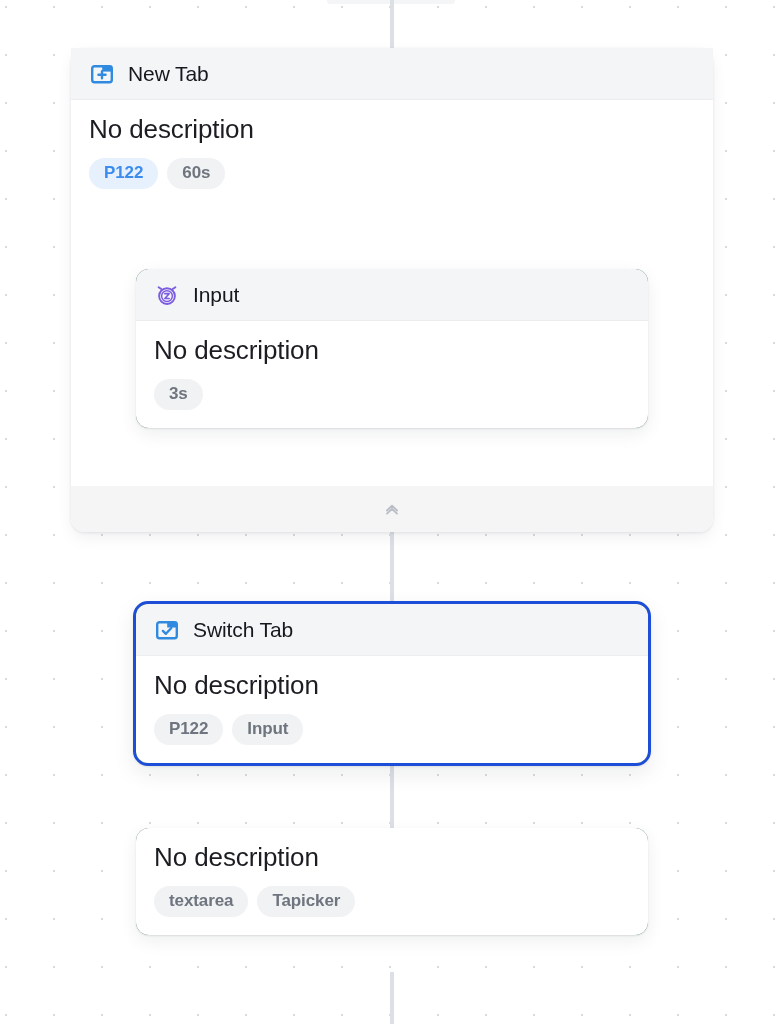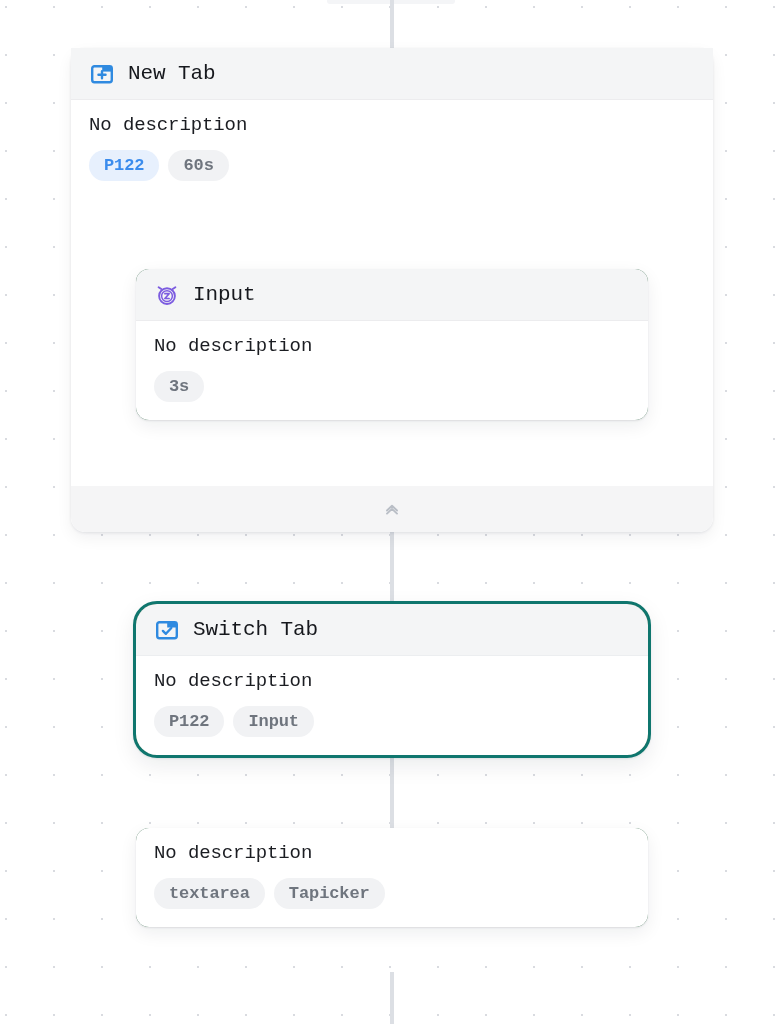--- a/index.html
+++ b/index.html
@@ -69,27 +69,26 @@
   }
 
   
   .node {
     position: absolute;
     background: #14532d;
     border-radius: 13px;
     overflow: hidden;
     z-index: 3;
     box-shadow: 0 1px 2px rgba(16,24,40,.10), 0 6px 18px rgba(16,24,40,.07);
-    font-family: Liberation Mono, monospace;
   }
   .node.flat { box-shadow: none; border-radius: 0; }
 
   .node.selected {
-    border: 3px solid #0f766e;
-    border-radius: 24px;
+    border: 3px solid #1d4ed8;
+    border-radius: 15px;
     box-shadow: 0 1px 2px rgba(16,24,40,.08), 0 8px 22px rgba(16,24,40,.08);
   }
 
   .node-header {
     display: flex;
     align-items: center;
     gap: 13px;
     height: 52px;
     padding: 0 18px;
     background: #f4f5f6;
@@ -114,21 +113,21 @@
     line-height: 1;
     white-space: nowrap;
   }
 
   .node-body {
     background: #ffffff;
     padding: 15px 18px 18px 18px;
   }
 
   .node-desc {
-    font-size: 19px;
+    font-size: 26px;
     color: #1b1d22;
     line-height: 1.15;
     letter-spacing: -0.1px;
     margin-bottom: 13px;
   }
 
   .tag-row {
     display: flex;
     flex-wrap: wrap;
     gap: 9px;

